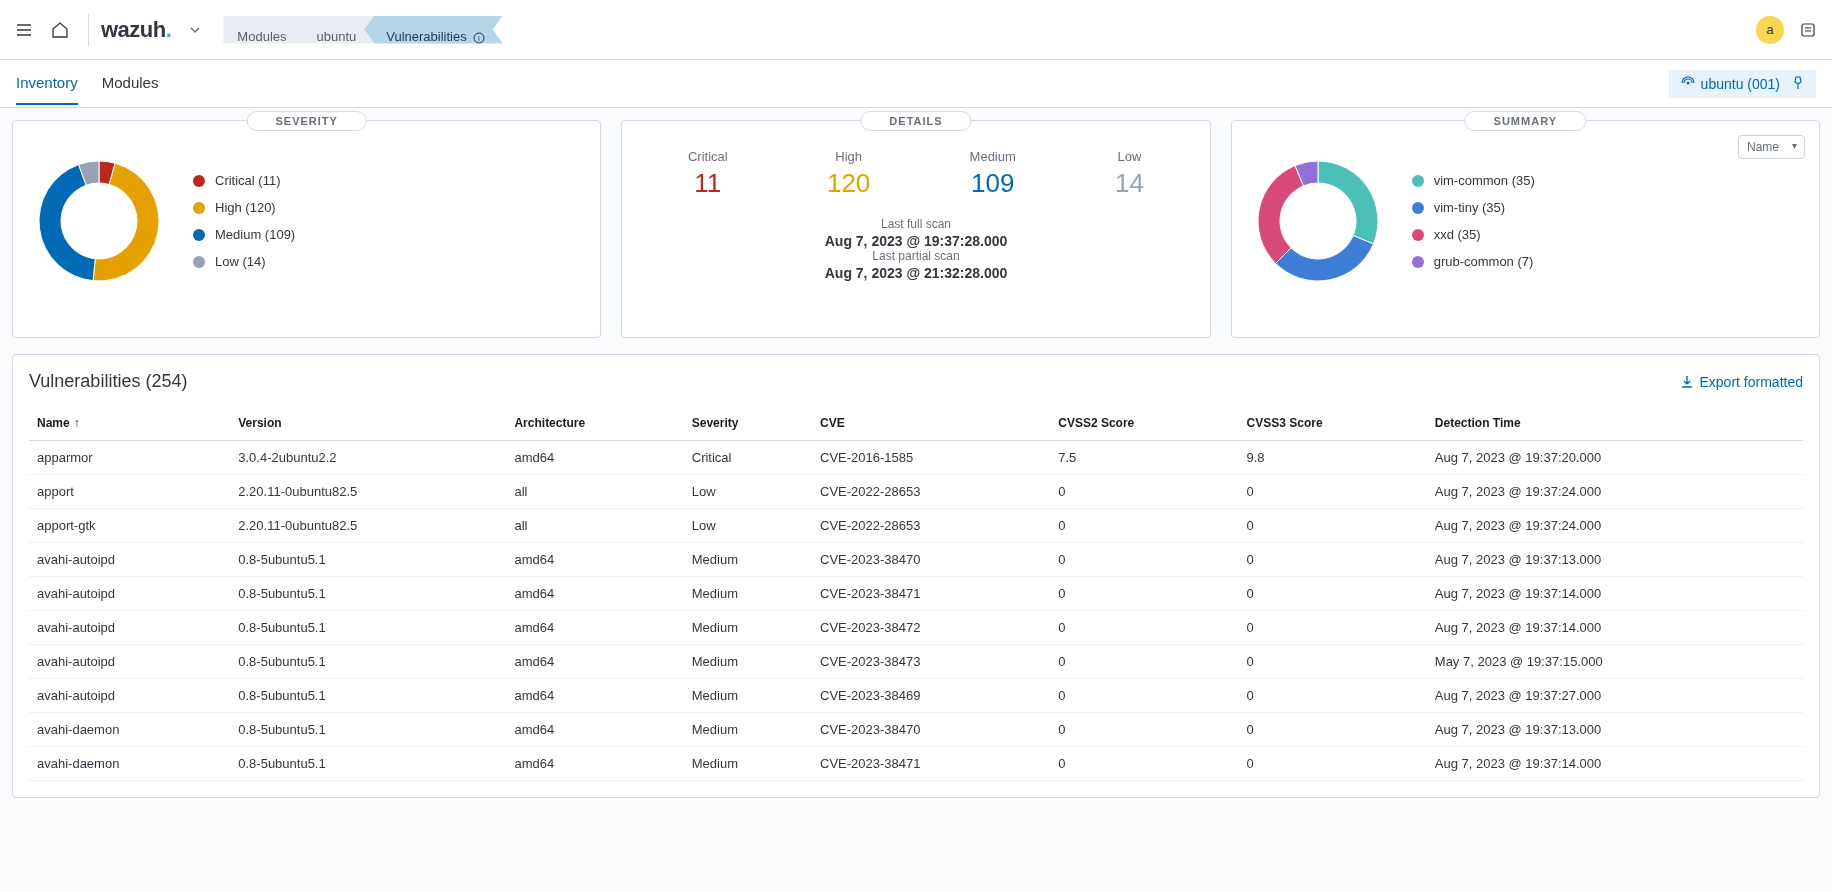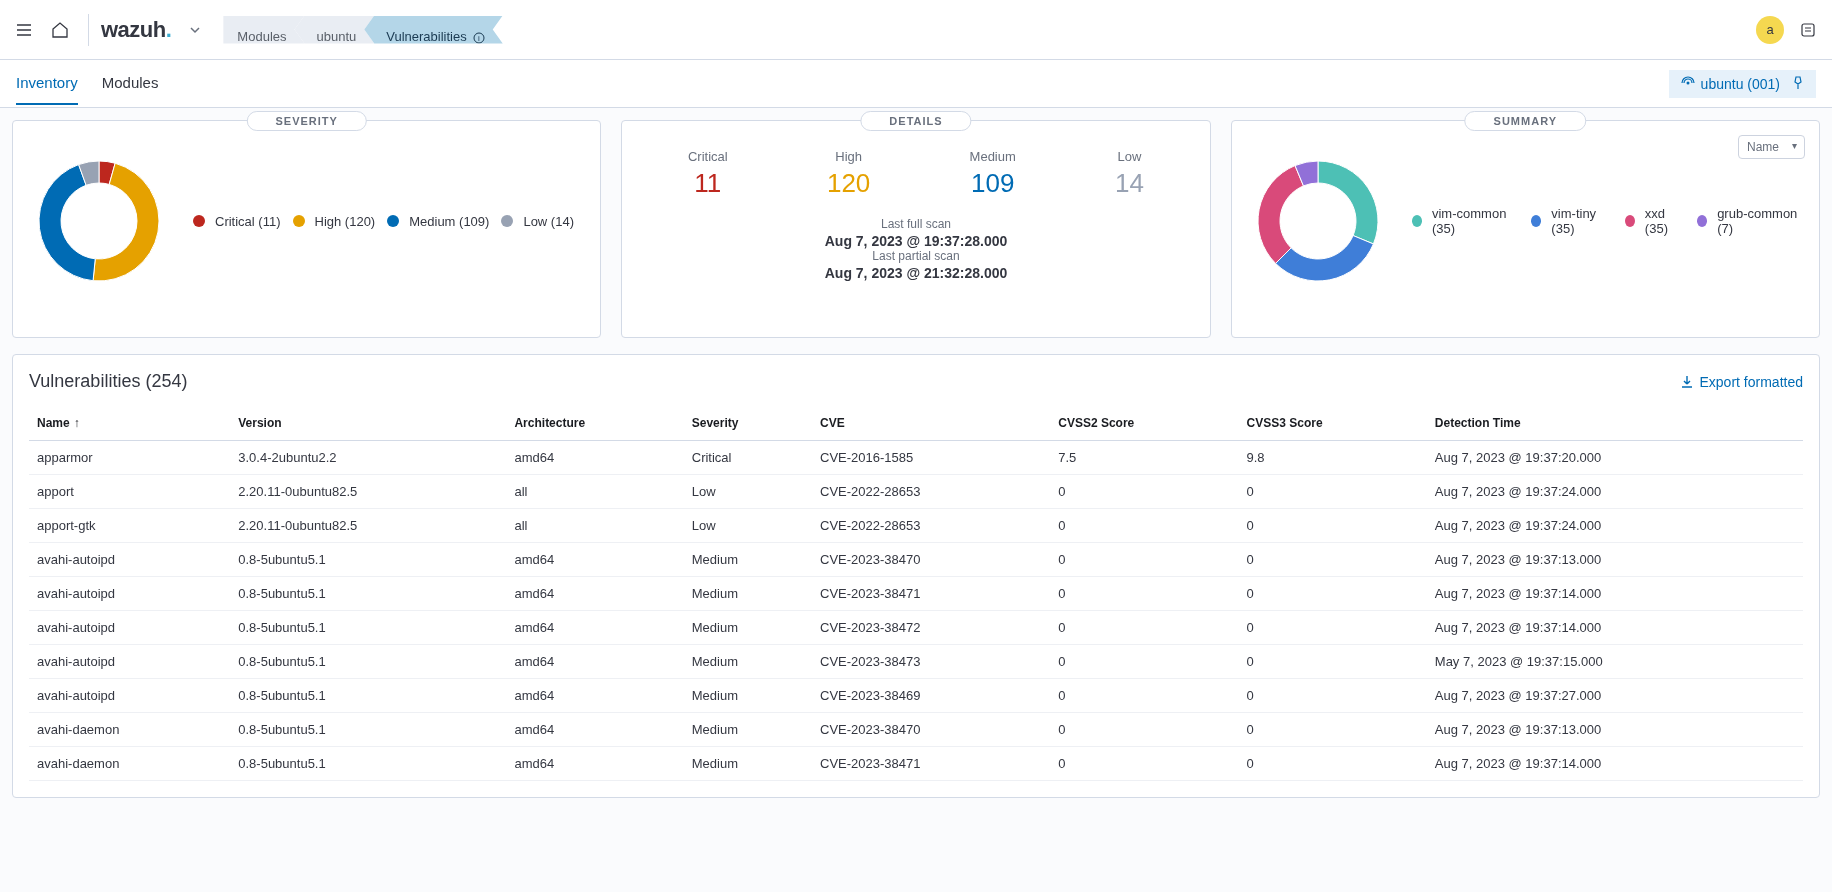--- a/index.html
+++ b/index.html
@@ -21,21 +21,21 @@
 .tabs { display: flex; gap: 24px; }
 .tab { padding: 0 0 12px 0; margin-top: 12px; font-size: 15px; color: #343741; cursor: pointer; border-bottom: 2px solid transparent; }
 .tab.active { color: #006bb4; border-bottom-color: #006bb4; }
 .agent-badge { margin-left: auto; background: #e6f1fa; color: #006bb4; padding: 6px 12px; border-radius: 0; font-size: 14px; display: flex; align-items: flex-start; gap: 6px; }
 .content { padding: 12px; }
 .panels { display: flex; gap: 20px; margin-bottom: 16px; }
 .panel { flex: 1; border: 1px solid #d3dae6; border-radius: 4px; background: #fff; position: relative; padding: 20px 16px 16px; min-height: 218px; }
 .panel-title { position: absolute; top: -10px; left: 50%; transform: translateX(-50%); background: #fff; border: 1px solid #d3dae6; border-radius: 14px; padding: 3px 28px; font-size: 11px; font-weight: 700; letter-spacing: 1px; color: #69707d; }
 .severity-body { display: flex; align-items: center; gap: 24px; padding-top: 10px; }
 .donut-wrap { width: 140px; height: 140px; position: relative; }
-.legend { display: flex; flex-direction: row; gap: 12px; font-size: 13px; }
+.legend { display: flex; flex-direction: column; gap: 12px; font-size: 13px; }
 .legend-item { display: flex; align-items: center; gap: 10px; }
 .swatch { width: 12px; height: 12px; border-radius: 50%; }
 .details-body { padding-top: 8px; }
 .details-row { display: flex; justify-content: space-around; margin-bottom: 18px; }
 .detail-stat { text-align: center; }
 .detail-label { font-size: 13px; color: #69707d; margin-bottom: 4px; }
 .detail-value { font-size: 26px; font-weight: 400; }
 .scan-row { display: flex; justify-content: space-around; flex-direction: column; }
 .scan-block { text-align: center; }
 .scan-label { font-size: 12px; color: #69707d; margin-bottom: 2px; }

